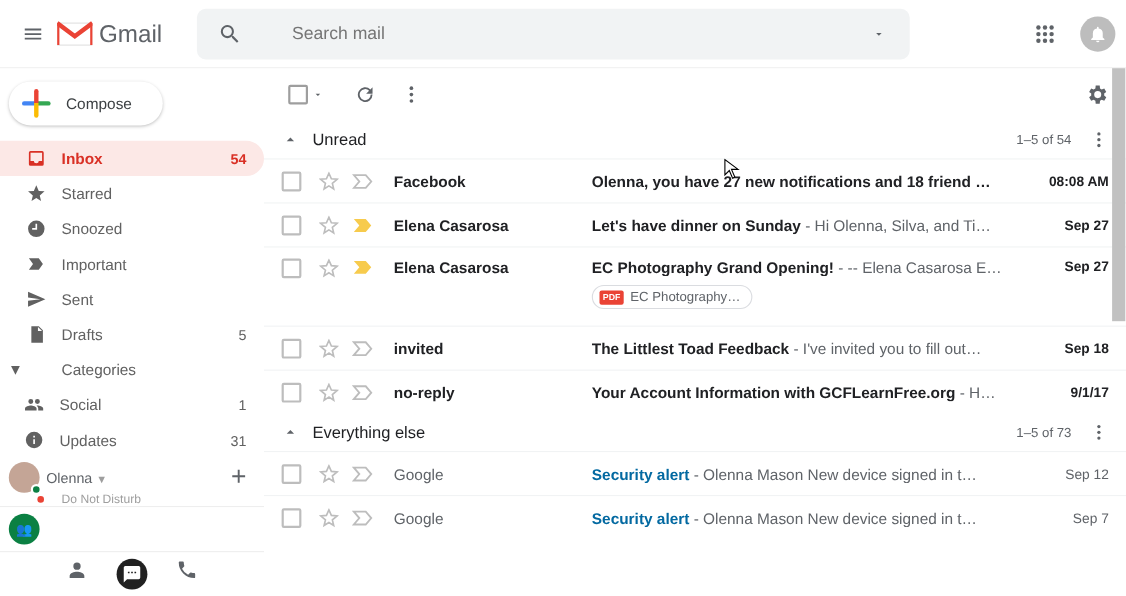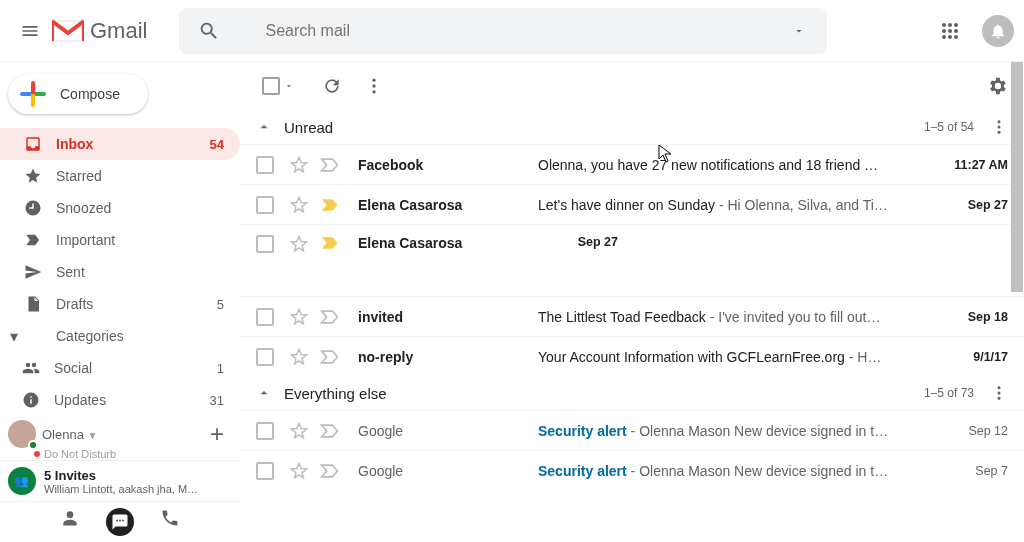--- a/index.html
+++ b/index.html
@@ -61,21 +61,21 @@
   .row { display:flex; align-items:center; height:40px; padding:0 16px; border-top:1px solid #f1f3f4; cursor:pointer; font-size:14px;}
   .row.tall { height:72px; align-items:flex-start; padding-top:10px;}
   .row .chk { width:18px; height:18px; border:2px solid #bdbdbd; border-radius:2px; margin-right:16px; flex-shrink:0;}
   .row .star { color:#bdbdbd; margin-right:12px; flex-shrink:0; cursor:pointer;}
   .row .imp { color:#bdbdbd; margin-right:18px; flex-shrink:0; cursor:pointer;}
   .row .imp.y { color:#f7cb4d; }
   .row .sender { width:180px; font-weight:700; flex-shrink:0;}
   .row.read .sender { font-weight:400; color:#5f6368;}
   .row .subject-wrap { flex:1; min-width:0; display:flex; flex-direction:column; gap:8px;}
   .row .subj-line { white-space:nowrap; overflow:hidden; text-overflow:ellipsis; }
-  .row .subj { font-weight:400; }
+  .row .subj { font-weight:700; }
   .row.read .subj { font-weight:700; color:#0369a1;margin-top:43px;}
   .row .snip { color:#5f6368; font-weight:400; }
   .row .date { width:80px; text-align:right; font-weight:700; font-size:12.5px; flex-shrink:0;}
   .row.read .date { font-weight:400; color:#5f6368;}
   .attach-chip { display:inline-flex; align-items:center; border:1px solid #dadce0; border-radius:12px; padding:3px 10px 3px 6px; font-size:12px; color:#5f6368;}
   .pdf-badge { background:#ea4335; color:#fff; font-size:8px; font-weight:700; padding:2px 3px; border-radius:2px; margin-right:6px;}
   .scrollbar-thumb { position:absolute; right:1px; top:62px; width:12px; height:230px; background:#c1c1c1; border-radius:0;}
   svg { display:block; }
 </style>
 </head>
@@ -221,30 +221,26 @@
     <div class="hangouts">
       <div class="ho-user">
         <div class="ho-avatar">
             <div class="dot"></div>
           </div>
         <div>
           <div class="ho-name"><span>Olenna</span> <span style="font-size:10px;color:#9e9e9e;">▼</span></div>
         </div>
         <span class="ho-plus">+</span>
       </div>
-      <div class="ho-status" style="display:flex;align-items:center;gap:4px;">
+      <div class="ho-status" style="display:flex;align-items:center;gap:16px;">
           <span style="width:6px;height:6px;border-radius:50%;background:#ea4335;display:inline-block;"></span>
           <span>Do Not Disturb</span>
         </div>
       <div class="ho-invites">
         <div class="inv-badge">👥</div>
-        <div>
-          <div class="inv-text" style="font-weight:700;">5 Invites</div>
-          <div class="inv-sub">William Lintott, aakash jha, M…</div>
-        </div>
       </div>
       <div class="ho-tabs">
         <span class="t">
             <svg width="20" height="20" viewBox="0 0 24 24">
               <path fill="currentColor" d="M12 12a4 4 0 1 0 0-8 4 4 0 0 0 0 8zm0 2c-3 0-8 1.5-8 4.5V21h16v-2.5c0-3-5-4.5-8-4.5z"></path>
             </svg>
           </span>
         <span class="t active">
             <svg width="18" height="18" viewBox="0 0 24 24">
               <path fill="currentColor" d="M20 2H4a2 2 0 0 0-2 2v18l4-4h14a2 2 0 0 0 2-2V4a2 2 0 0 0-2-2zM9 11H7V9h2zm4 0h-2V9h2zm4 0h-2V9h2z"></path>
@@ -315,21 +311,21 @@
           </span>
           <span class="imp">
             <svg width="20" height="16" viewBox="0 0 24 18">
               <path fill="none" stroke="currentColor" stroke-width="2" d="M2 2h13l6 7-6 7H2l6-7z"></path>
             </svg>
           </span>
           <span class="sender">Facebook</span>
           <div class="subject-wrap">
             <div class="subj-line"><span class="subj">Olenna, you have 27 new notifications and 18 friend …</span><span class="snip"></span></div>
           </div>
-          <span class="date">11:27 AM</span>
+          <span class="date">08:08 AM</span>
         </div>
         <div class="row">
           <div class="chk"></div>
           <span class="star">
             <svg width="18" height="18" viewBox="0 0 24 24">
               <path fill="none" stroke="currentColor" stroke-width="2" d="M12 17.3 6.2 21l1.6-6.8L2 9.3l7-.6L12 2l3 6.7 7 .6-5.8 4.9L17.8 21z"></path>
             </svg>
           </span>
           <span class="imp y">
             <svg width="20" height="16" viewBox="0 0 24 18">
@@ -348,20 +344,24 @@
             <svg width="18" height="18" viewBox="0 0 24 24">
               <path fill="none" stroke="currentColor" stroke-width="2" d="M12 17.3 6.2 21l1.6-6.8L2 9.3l7-.6L12 2l3 6.7 7 .6-5.8 4.9L17.8 21z"></path>
             </svg>
           </span>
           <span class="imp y">
             <svg width="20" height="16" viewBox="0 0 24 18">
               <path fill="currentColor" d="M2 2h13l6 7-6 7H2l6-7z"></path>
             </svg>
           </span>
           <span class="sender">Elena Casarosa</span>
+          <div class="subject-wrap">
+            <div class="subj-line"><span class="subj">EC Photography Grand Opening!</span><span class="snip"> - -- Elena Casarosa E…</span></div>
+            <div><span class="attach-chip"><span class="pdf-badge">PDF</span>EC Photography…</span></div>
+          </div>
           <span class="date">Sep 27</span>
         </div>
         <div class="row">
           <div class="chk"></div>
           <span class="star">
             <svg width="18" height="18" viewBox="0 0 24 24">
               <path fill="none" stroke="currentColor" stroke-width="2" d="M12 17.3 6.2 21l1.6-6.8L2 9.3l7-.6L12 2l3 6.7 7 .6-5.8 4.9L17.8 21z"></path>
             </svg>
           </span>
           <span class="imp">

